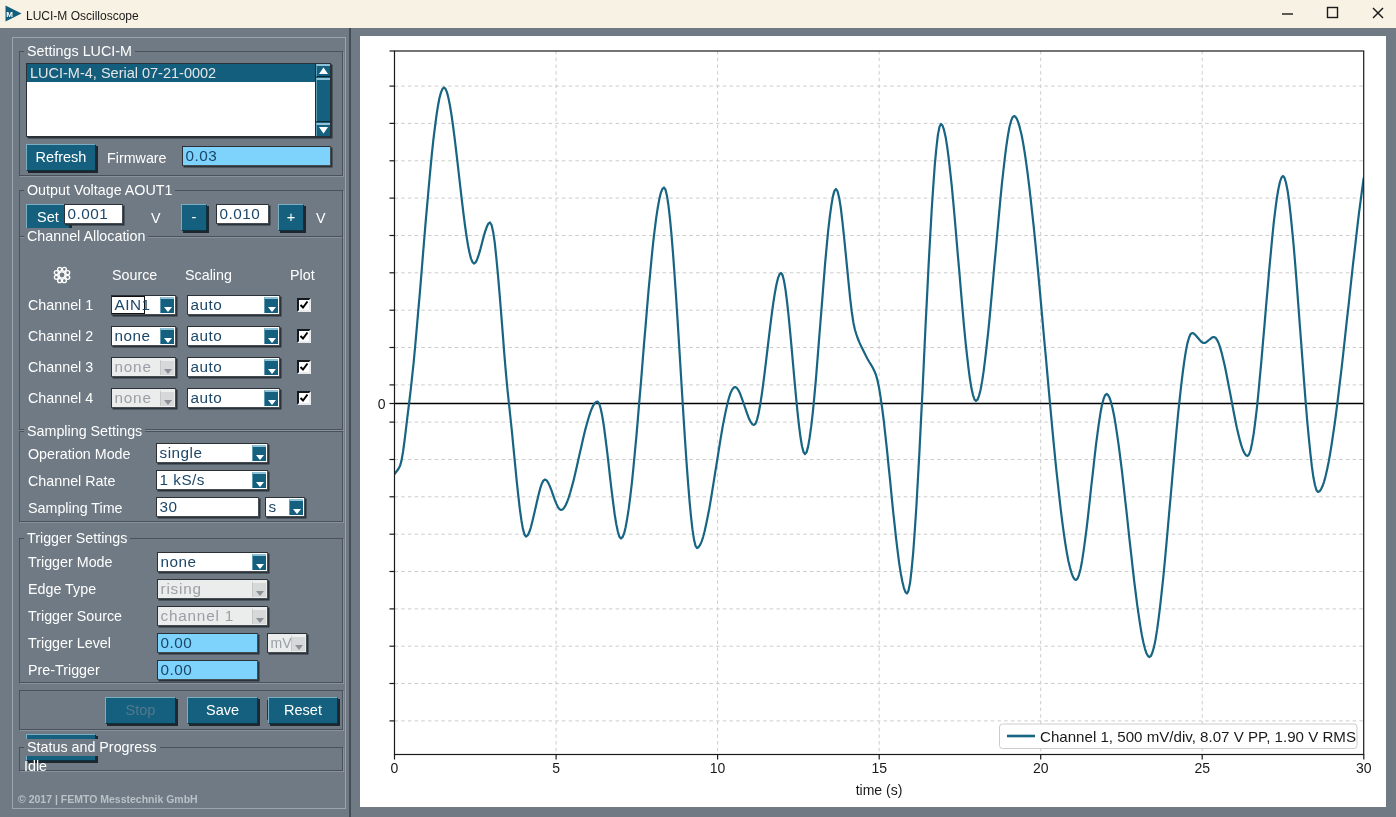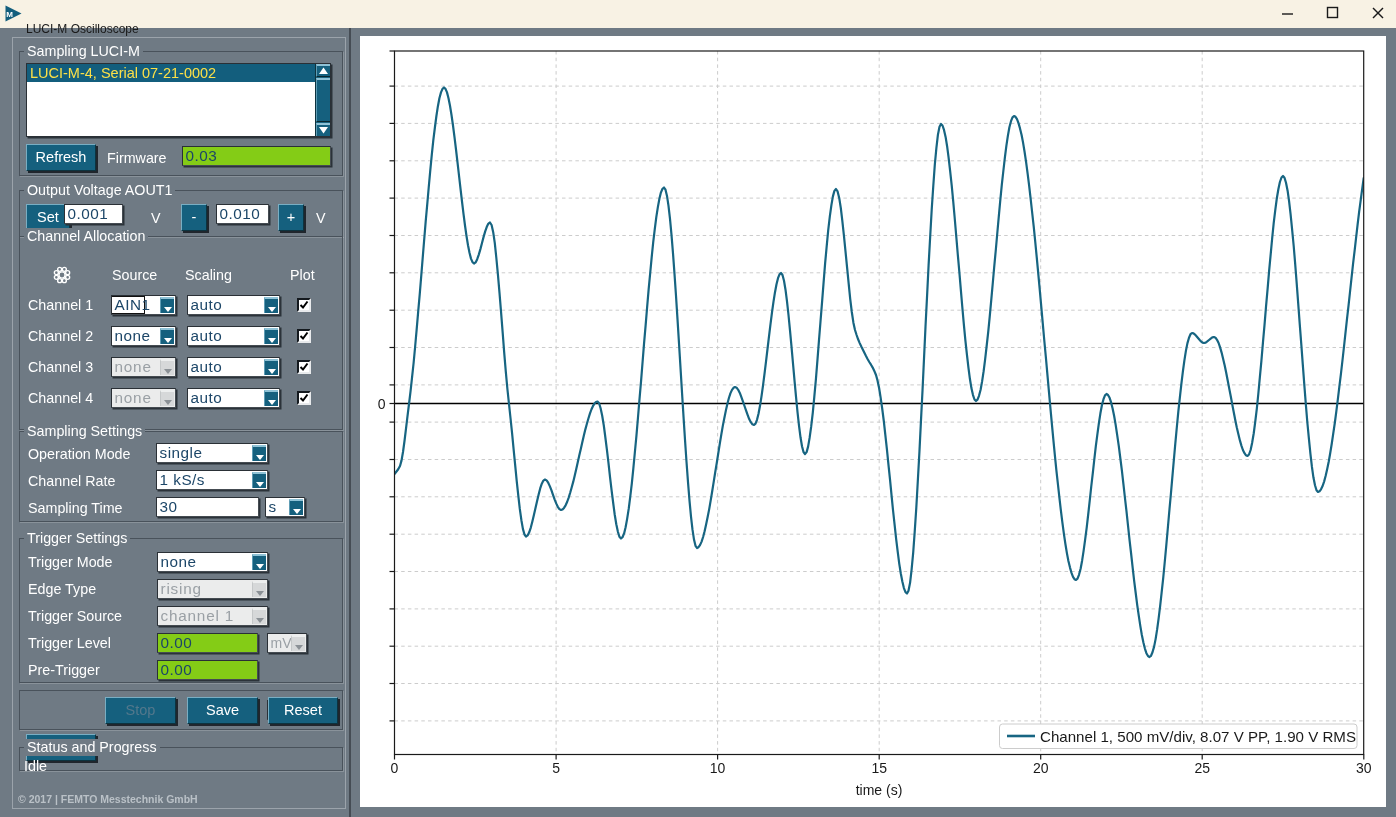--- a/index.html
+++ b/index.html
@@ -1,25 +1,25 @@
 <!DOCTYPE html>
 <html><head><meta charset="utf-8"><style>
 *{margin:0;padding:0;box-sizing:border-box}
 html,body{width:1396px;height:817px;overflow:hidden}
 body{font-family:"Liberation Sans",sans-serif;background:#6F7A84;position:relative}
 #titlebar{position:absolute;left:0;top:0;width:1396px;height:28px;background:#F8F2E4;color:#1a1a1a;font-size:12px}
-#title{position:absolute;left:26px;top:22px}
+#title{position:absolute;left:26px;top:9px}
 .abs{position:absolute}
 #panelframe{position:absolute;left:12px;top:37px;width:334px;height:772px;border:1px solid #9ba3ab}
 .grp{position:absolute;border:1px solid #49525b;box-shadow:1px 1px 0 rgba(255,255,255,0.18)}
 .glbl{position:absolute;top:-9px;left:4px;background:#6F7A84;padding:0 3px;color:#fff;font-size:14.3px;line-height:17px;white-space:nowrap}
 .wlbl{position:absolute;color:#fff;font-size:14.3px;white-space:nowrap}
 .btn{position:absolute;background:#15607E;color:#fff;font-size:14.5px;text-align:center;border-top:1px solid #79aec3;border-left:1px solid #79aec3;border-bottom:1px solid #0d333f;border-right:1px solid #0d333f;box-shadow:2px 2px 0 #20262d}
 .fld{position:absolute;background:#fff;color:#1C4668;font-size:15.3px;letter-spacing:0.5px;border:1px solid #454c52;border-top-color:#2a3036;border-left-color:#2a3036;box-shadow:1.5px 1.5px 0 #2b3239;padding-left:2.5px;white-space:nowrap;overflow:hidden}
-.fgray{background:#84cc16}
+.fgray{background:#7dd3fc}
 .fdis{background:#EBECEC;color:#9aa0a5;letter-spacing:0.8px}
 .dd{position:absolute;top:1px;right:1px;bottom:1px;width:14px;background:#15607E;border-top:2px solid #8fc2d6;border-left:1px solid #5f9cb4}
 .dd:after{content:"";position:absolute;left:3px;top:8px;border:4px solid transparent;border-top:5px solid #fff}
 .ddg{background:#D6D8D9;border-top:2px solid #eceeee;border-left:1px solid #c4c7c8}
 .ddg:after{border-top-color:#8b9196}
 .cb{position:absolute;width:14px;height:14px;background:#fff;border-top:2px solid #14191e;border-left:2px solid #14191e;border-bottom:2px solid #e8eaec;border-right:2px solid #e8eaec}
 </style></head><body>
 <div id="titlebar">
  <svg class="abs" style="left:5px;top:5px" width="17" height="17" viewBox="0 0 17 17">
       <polygon points="0.5,0.5 16.5,8.5 0.5,16.5" fill="#135E7D"></polygon>
@@ -34,24 +34,24 @@
     </svg>
  <svg class="abs" style="left:1372px;top:7px" width="12" height="12">
       <line x1="1" y1="1" x2="11" y2="11" stroke="#1a1a1a" stroke-width="1.4"></line>
       <line x1="11" y1="1" x2="1" y2="11" stroke="#1a1a1a" stroke-width="1.4"></line>
     </svg>
 </div>
 <div class="abs" style="left:349px;top:28px;width:2px;height:789px;background:#454C54"></div>
 <div id="panelframe"></div>
 
 <div class="grp" style="left:19px;top:51px;width:324px;height:125px">
-    <span class="glbl">Sampling LUCI-M</span>
+    <span class="glbl">Settings LUCI-M</span>
   </div>
 <div class="abs" style="left:26px;top:63px;width:305px;height:74px;background:#fff;border:1px solid #2a3036;box-shadow:1.5px 1.5px 0 #2b3239">
- <div class="abs" style="left:0;top:0;width:288px;height:18px;background:#135E7D;color:#fde047;font-size:14.5px;padding-left:3px;line-height:18px">LUCI-M-4, Serial 07-21-0002</div>
+ <div class="abs" style="left:0;top:0;width:288px;height:18px;background:#135E7D;color:#e5e5e5;font-size:14.5px;padding-left:3px;line-height:18px">LUCI-M-4, Serial 07-21-0002</div>
  <div class="abs" style="right:0;top:0;width:15px;height:72px;background:#1A6480;border-left:1px solid #0d333f">
   <div class="abs" style="left:0;top:0;width:14px;height:13px;background:#15607E;border-top:2px solid #8fc2d6;border-left:1px solid #5f9cb4;border-bottom:1px solid #0b2830"></div>
   <svg class="abs" style="left:3px;top:3px" width="9" height="8">
         <polygon points="4.5,0.5 9,7 0,7" fill="#fff"></polygon>
       </svg>
   <div class="abs" style="left:0;top:14px;width:14px;height:44px;background:#15607E;border-top:2px solid #8fc2d6;border-left:1px solid #5f9cb4;border-bottom:1px solid #0b2830"></div>
   <div class="abs" style="left:0;bottom:0;width:14px;height:13px;background:#15607E;border-top:2px solid #8fc2d6;border-left:1px solid #5f9cb4"></div>
   <svg class="abs" style="left:3px;bottom:2px" width="9" height="8">
         <polygon points="4.5,7.5 9,1 0,1" fill="#fff"></polygon>
       </svg>

